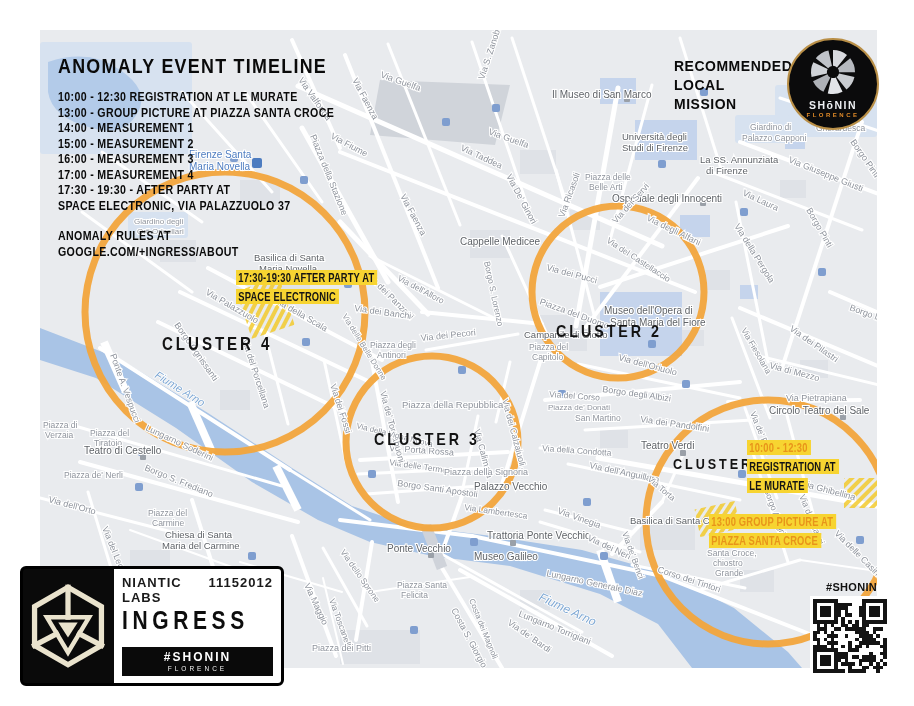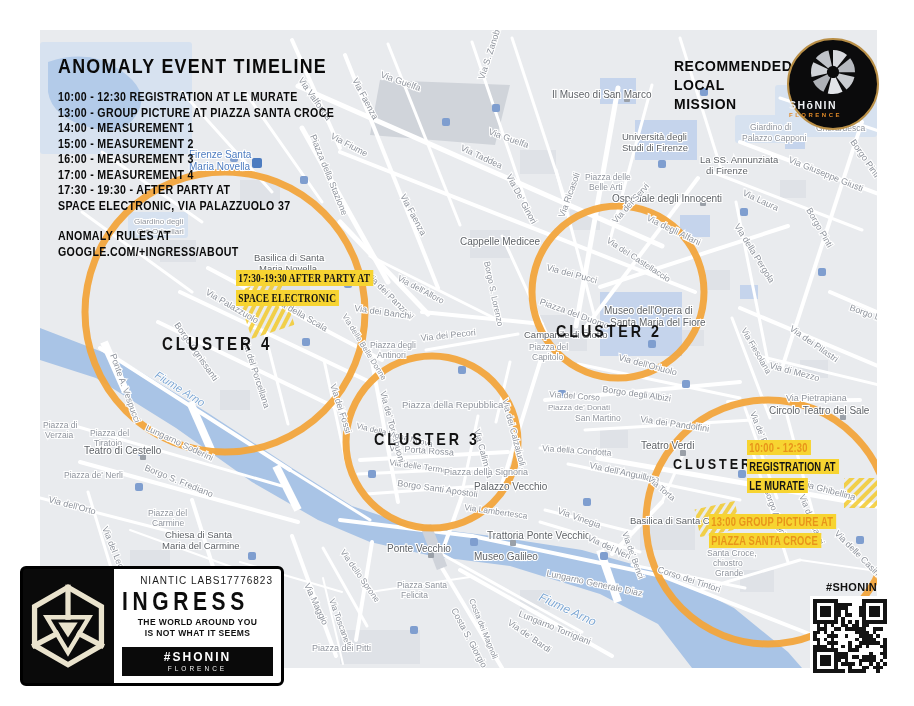--- a/index.html
+++ b/index.html
@@ -24,30 +24,30 @@
   .annotation{position:absolute;}
   .ann-line{display:table;margin-bottom:4px;padding:1px 4px 0 3px;font-weight:bold;font-size:12px;
             letter-spacing:.2px;white-space:nowrap;transform:scaleX(.78);transform-origin:0 0;}
   .ann-black{color:#141414;}
   .ann-orange{color:#e8941a;}
   #hashtag{position:absolute;left:826px;top:581px;font-size:11px;font-weight:bold;color:#111;letter-spacing:.3px;}
   #qr{position:absolute;left:810px;top:596px;width:80px;height:80px;background:#ffffff;padding:3px;box-sizing:border-box;}
   #qr svg{width:100%;height:100%;display:block;}
   
   #shonin-logo{position:absolute;left:787px;top:38px;width:92px;height:92px;border-radius:50%;
-               background:#0b0b0c;border:2px solid #b98f47;box-sizing:border-box;}
+               background:#0b0b0c;border:2px solid #b98f47;box-sizing:border-box;text-align:center;}
   #shonin-name{color:#eef0f3;font-size:10.5px;font-weight:bold;letter-spacing:1.5px;margin-top:-3px;}
   #shonin-city{color:#e08a28;font-size:6px;font-weight:bold;letter-spacing:2.5px;margin-top:1px;}
   
   #ingress-badge{position:absolute;left:20px;top:566px;width:264px;height:120px;background:#0a0a0a;
                  border:3px solid #000;border-radius:6px;display:flex;box-sizing:border-box;}
   #badge-left{width:116px;display:flex;align-items:center;justify-content:center;}
   #badge-right{flex:1;background:#ffffff;border-radius:0 3px 3px 0;padding:6px 8px 7px;display:flex;
                flex-direction:column;box-sizing:border-box;}
-  #badge-top-row{display:flex;justify-content:flex-end;font-size:10px;font-weight:normal;
+  #badge-top-row{display:flex;justify-content:flex-start;font-size:13px;font-weight:bold;
                  letter-spacing:1px;color:#1a1a1a;}
   #badge-title{font-size:25px;font-weight:bold;letter-spacing:5.5px;color:#0d0d0d;margin-top:1px;
                transform:scaleX(.84);transform-origin:0 0;white-space:nowrap;}
   #badge-tagline{font-size:8.5px;font-weight:bold;line-height:10.5px;letter-spacing:.4px;text-align:center;
                  color:#111;margin-top:1px;}
   #badge-bar{margin-top:auto;background:#0a0a0a;color:#fff;text-align:center;padding:3px 0 4px;}
   #badge-event{font-size:12px;font-weight:bold;letter-spacing:2px;}
   #badge-city{font-size:6.5px;letter-spacing:3px;margin-top:1px;color:#f2f2f2;}
 </style>
 </head>
@@ -409,21 +409,21 @@
   </svg>
   <div id="shonin-name">SHōNIN</div>
   <div id="shonin-city">FLORENCE</div>
 </div>
 
 <div id="overlay">
     <div class="cluster-label" style="left: 162px; top: 334px; font-size: 18px;">CLUSTER 4</div>
     <div class="cluster-label" style="left: 556px; top: 322px; font-size: 17px;">CLUSTER 2</div>
     <div class="cluster-label" style="left: 374px; top: 430px; font-size: 17px;">CLUSTER 3</div>
     <div class="cluster-label" style="left: 673px; top: 455px; font-size: 15px;">CLUSTER 1</div>
-    <div class="annotation" style="left: 236px; top: 270px; background: transparent; font-family: Liberation Serif, serif;">
+    <div class="annotation" style="left: 236px; top: 270px; background: transparent;">
       <div class="ann-line ann-black" style="background: rgb(247, 212, 49);">17:30-19:30 AFTER PARTY AT</div>
       <div class="ann-line ann-black" style="background: rgb(247, 212, 49);">SPACE ELECTRONIC</div>
     </div>
     <div class="annotation" style="left: 747px; top: 440px; background: transparent;">
       <div class="ann-line ann-orange" style="background: rgb(247, 212, 49);">10:00 - 12:30</div>
       <div class="ann-line ann-black" style="background: rgb(247, 212, 49);">REGISTRATION AT</div>
       <div class="ann-line ann-black" style="background: rgb(247, 212, 49);">LE MURATE</div>
     </div>
     <div class="annotation" style="left: 709px; top: 514px; background: transparent; text-align: center;">
       <div class="ann-line ann-orange" style="background: rgb(247, 212, 49);">13:00 GROUP PICTURE AT</div>
@@ -691,25 +691,21 @@
         <path d="M0,-44 L0,-10"></path>
         <path d="M-38,22 L-13,9"></path>
         <path d="M38,22 L13,9"></path>
       </g>
       <path d="M-11,-4 L11,-4 L0,13 Z" fill="#eae3cd"></path>
     </svg>
   </div>
   <div id="badge-right">
     <div id="badge-top-row">
       <span>NIANTIC LABS</span>
-      <span>17776823</span>
+      <span>11152012</span>
     </div>
     <div id="badge-title">INGRESS</div>
-    <div id="badge-tagline">
-      <div>THE WORLD AROUND YOU</div>
-      <div>IS NOT WHAT IT SEEMS</div>
-    </div>
     <div id="badge-bar">
       <div id="badge-event">#SHONIN</div>
       <div id="badge-city">FLORENCE</div>
     </div>
   </div>
 </div>
 
 </body></html>

